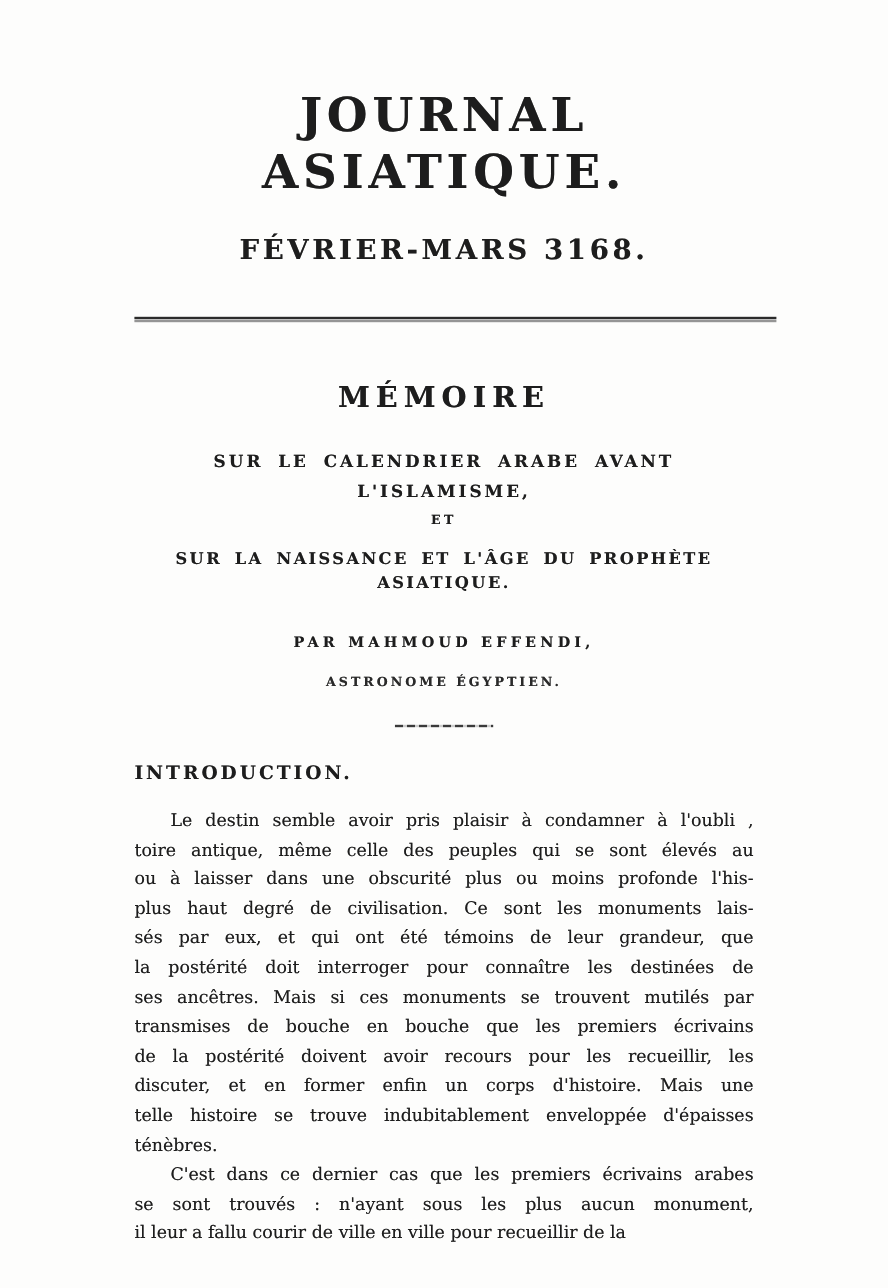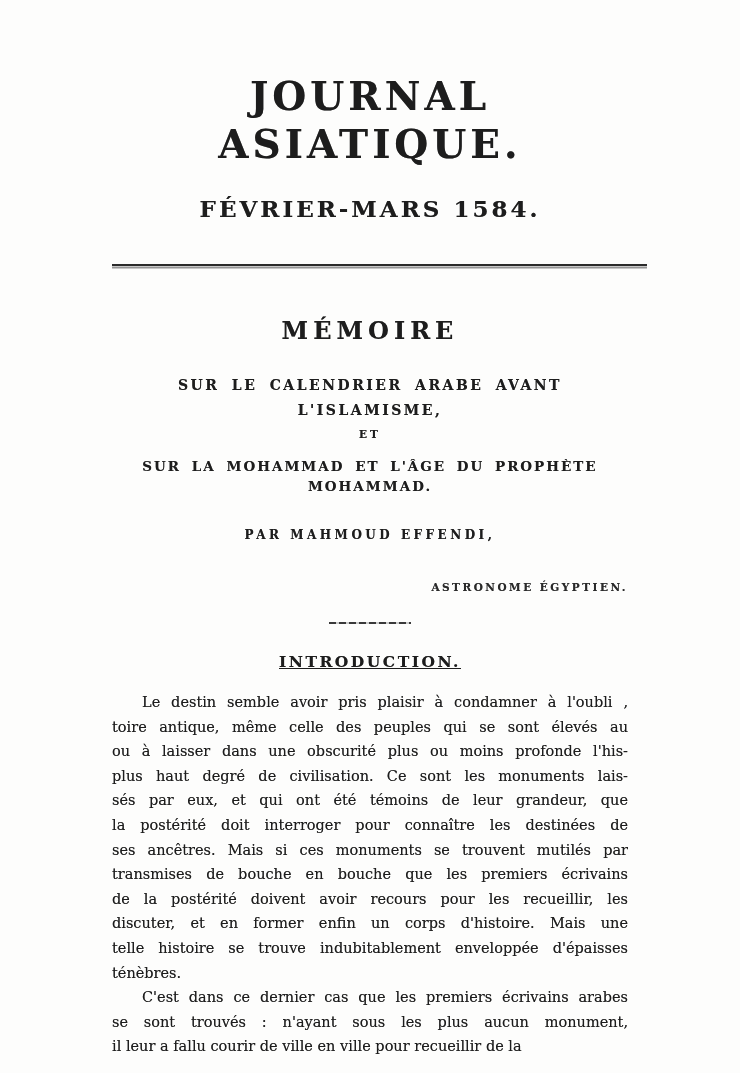--- a/index.html
+++ b/index.html
@@ -77,42 +77,40 @@
   }
   .byline {
     margin-top: 27px;
     text-align: center;
     font-size: 12px;
     font-weight: bold;
     letter-spacing: 3.5px;
     line-height: 25px;
   }
   .author-role {
-    margin-top: 32px;
-    text-align: right;
+    margin-top: 14px;
+    text-align: center;
     font-size: 10.5px;
     font-weight: bold;
     letter-spacing: 2.5px;
     line-height: 15px;
     color: #2a2a2a;
   }
   .separator-rule {
     width: 82px;
     height: 2px;
     margin: 27px auto 0;
     background: repeating-linear-gradient(90deg, #3a3a3a 0 7px, rgba(58,58,58,0.25) 7px 10px);
   }
   .section-heading {
     margin-top: 27px;
-    text-align: center;
     font-size: 15.5px;
     font-weight: bold;
     letter-spacing: 2.5px;
     line-height: 22px;
-    text-decoration: underline;
   }
 
   .article-body {
     margin-top: 17px;
     font-size: 14.5px;
     line-height: 24.6px;
   }
   .article-body .line {
     text-align: justify;
     text-align-last: justify;
@@ -121,28 +119,28 @@
   .article-body .line.indent { padding-left: 30px; }
   .article-body .line.last { text-align-last: left; }
 </style>
 </head>
 <body>
 
 <div class="page">
   <div class="content">
 
     <div class="journal-title">JOURNAL ASIATIQUE.</div>
-    <div class="issue-date">FÉVRIER-MARS 1584.</div>
+    <div class="issue-date">FÉVRIER-MARS 3168.</div>
 
     <div class="double-rule"></div>
 
     <div class="memoir-heading">MÉMOIRE</div>
     <div class="subtitle-1">SUR LE CALENDRIER ARABE AVANT L'ISLAMISME,</div>
     <div class="connector">ET</div>
-    <div class="subtitle-2">SUR LA MOHAMMAD ET L'ÂGE DU PROPHÈTE MOHAMMAD.</div>
+    <div class="subtitle-2">SUR LA NAISSANCE ET L'ÂGE DU PROPHÈTE ASIATIQUE.</div>
     <div class="byline">PAR MAHMOUD EFFENDI,</div>
     <div class="author-role">ASTRONOME ÉGYPTIEN.</div>
 
     <div class="separator-rule"></div>
 
     <div class="section-heading">INTRODUCTION.</div>
 
     <div class="article-body">
         <div class="line indent">Le destin semble avoir pris plaisir à condamner à l'oubli ,</div>
         <div class="line">toire antique, même celle des peuples qui se sont élevés au</div>

